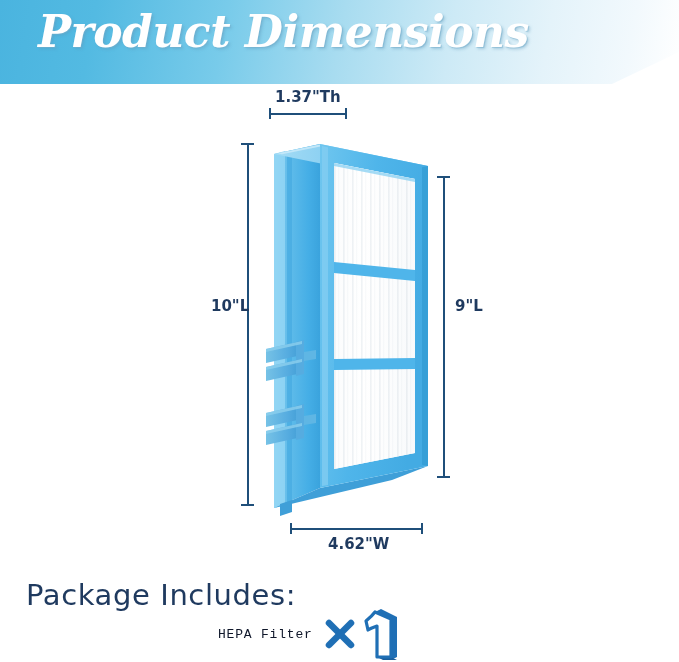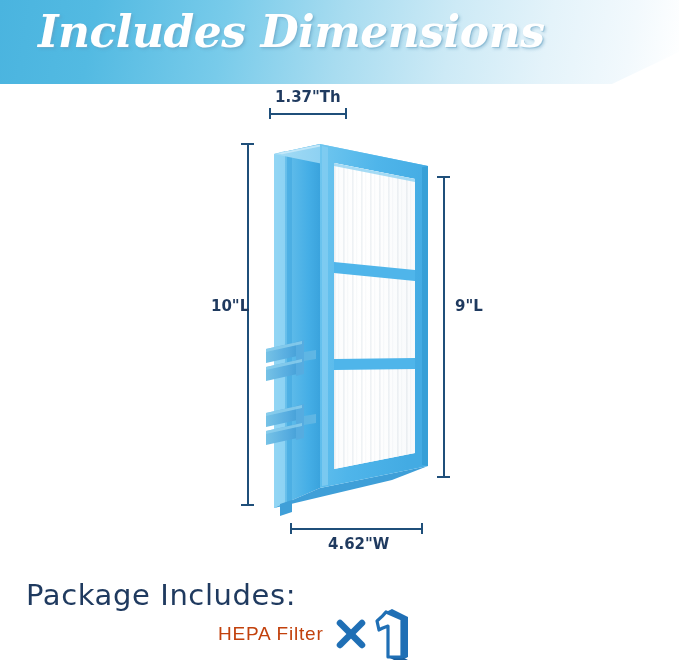--- a/index.html
+++ b/index.html
@@ -135,39 +135,39 @@
   }
   #package-item-row {
     position: absolute;
     left: 218px;
     top: 608px;
     display: flex;
     align-items: center;
     height: 52px;
   }
   #package-item-label {
-    font-family: Liberation Sans, sans-serif;
-    font-size: 19px;
+    font-family: Liberation Mono, monospace;
+    font-size: 13px;
     letter-spacing: 0.8px;
-    color: #c2410c;
+    color: #0f172a;
     white-space: nowrap;
   }
   #multiply-icon {
     margin-left: 10px;
     margin-right: 4px;
     line-height: 0;
   }
   #quantity-badge { line-height: 0; }
 </style>
 </head>
 <body>
 
 <div id="header-banner">
   <div id="banner-shape"></div>
-  <div id="banner-title">Includes Dimensions</div>
+  <div id="banner-title">Product Dimensions</div>
 </div>
 
 <div id="dim-th-label" class="dim-label">1.37"Th</div>
 <div id="dim-th-line" class="dim-line-h">
   <span class="cap-v cap-left"></span>
   <span class="cap-v cap-right"></span>
 </div>
 
 <div id="dim-10l-line" class="dim-line-v">
   <span class="cap-h cap-top"></span>

